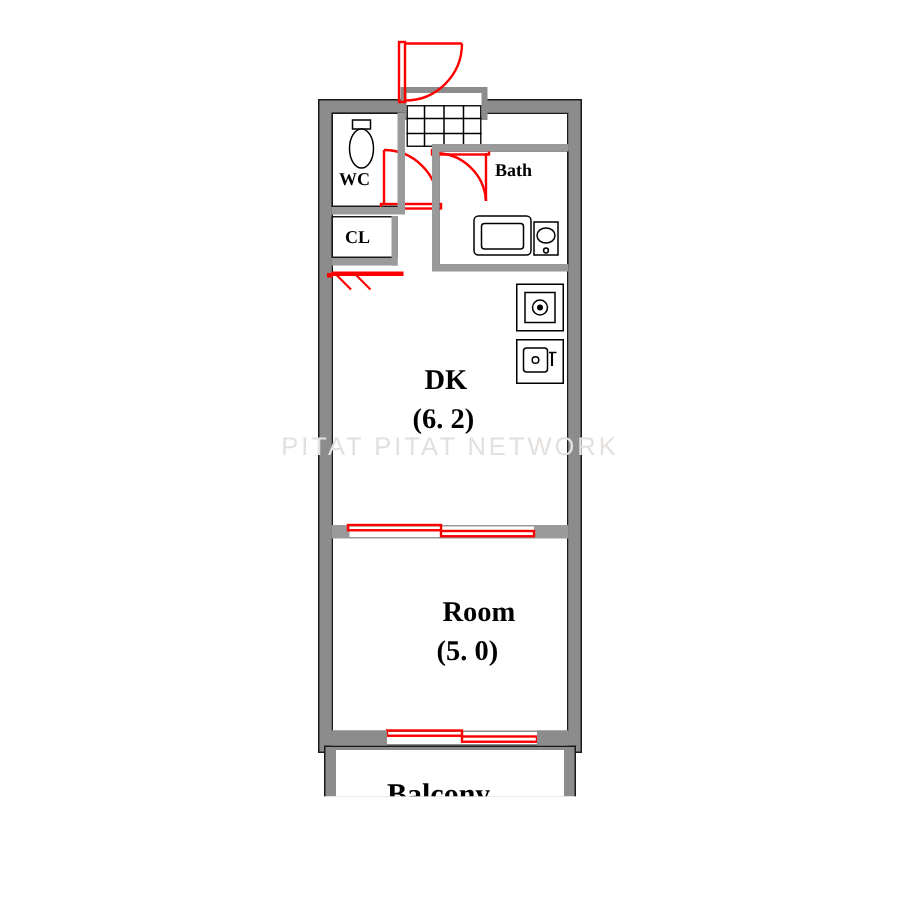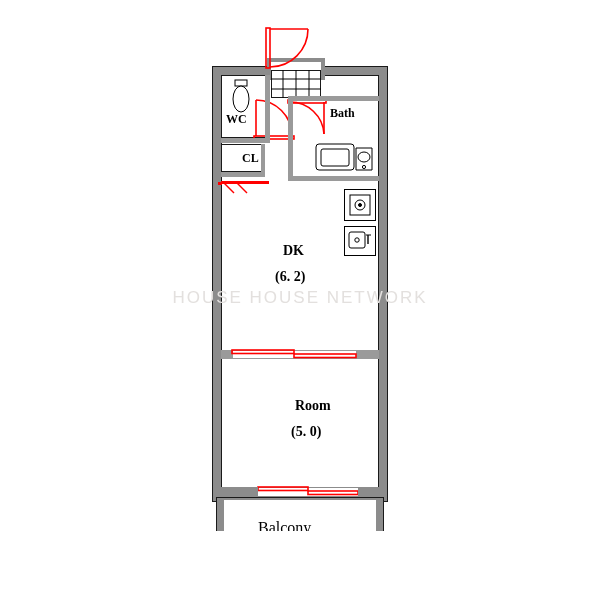--- a/index.html
+++ b/index.html
@@ -46,22 +46,22 @@
   }
 
   
   .label {
     position: absolute;
     color: #000000;
     font-family: "Liberation Serif", serif;
     white-space: nowrap;
     line-height: 1.15;
   }
-  .label-lg { font-size: 14px; font-weight: bold; }
-  .label-md { font-size: 16px; font-weight: normal; }
+  .label-lg { font-size: 19px; font-weight: bold; }
+  .label-md { font-size: 20px; font-weight: bold; }
   .label-sm { font-size: 12px; font-weight: bold; }
 
   .watermark {
     position: absolute;
     left: 0;
     top: 288px;
     width: 600px;
     text-align: center;
     font-family: "Liberation Sans", sans-serif;
     font-size: 17px;
@@ -119,21 +119,21 @@
 
   <svg class="abs" style="left:254px; top:96px;" width="42" height="44">
     <g stroke="#ff0000" stroke-width="1.6" fill="none">
       <line x1="2" y1="40" x2="2" y2="4"></line>
       <path d="M 2 4 A 36 36 0 0 1 38 40"></path>
       <rect x="0" y="40" width="40" height="3"></rect>
     </g>
   </svg>
 
   <div class="outline" style="left:221px; top:144px; width:44px; height:28px; background:transparent;"></div>
-  <div class="label label-sm" style="left:242px; top:152px;">CL</div>
+  <div class="label label-sm" style="left:230px; top:152px;">CL</div>
 
   <div class="red-line" style="left:221px; top:181px; width:48px; height:3px;"></div>
   <svg class="abs" style="left:222px; top:181px;" width="30" height="14">
     <g stroke="#ff0000" stroke-width="1.4" fill="none">
       <line x1="1" y1="1" x2="12" y2="12"></line>
       <line x1="14" y1="1" x2="25" y2="12"></line>
     </g>
   </svg>
 
   <div class="wallthin" style="left:221px; top:138px; width:49px; height:5px;"></div>
@@ -212,15 +212,15 @@
   </svg>
 
   <div class="wall" style="left:216px; top:497px; width:168px; height:57px;"></div>
   <div class="room-white" style="left:224px; top:500px; width:152px; height:46px;"></div>
   <div class="outline" style="left:216px; top:497px; width:168px; height:57px; background:transparent;"></div>
   <div class="label label-md" style="left:258px; top:519px;">Balcony</div>
 
   <div class="wall" style="left:358px; top:487px; width:21px; height:10px;"></div>
   <div class="wall" style="left:221px; top:487px; width:37px; height:10px;"></div>
 
-  <div class="watermark">HOUSE HOUSE NETWORK</div>
+  <div class="watermark">PITAT PITAT NETWORK</div>
 
 </div>
 
 </body></html>

